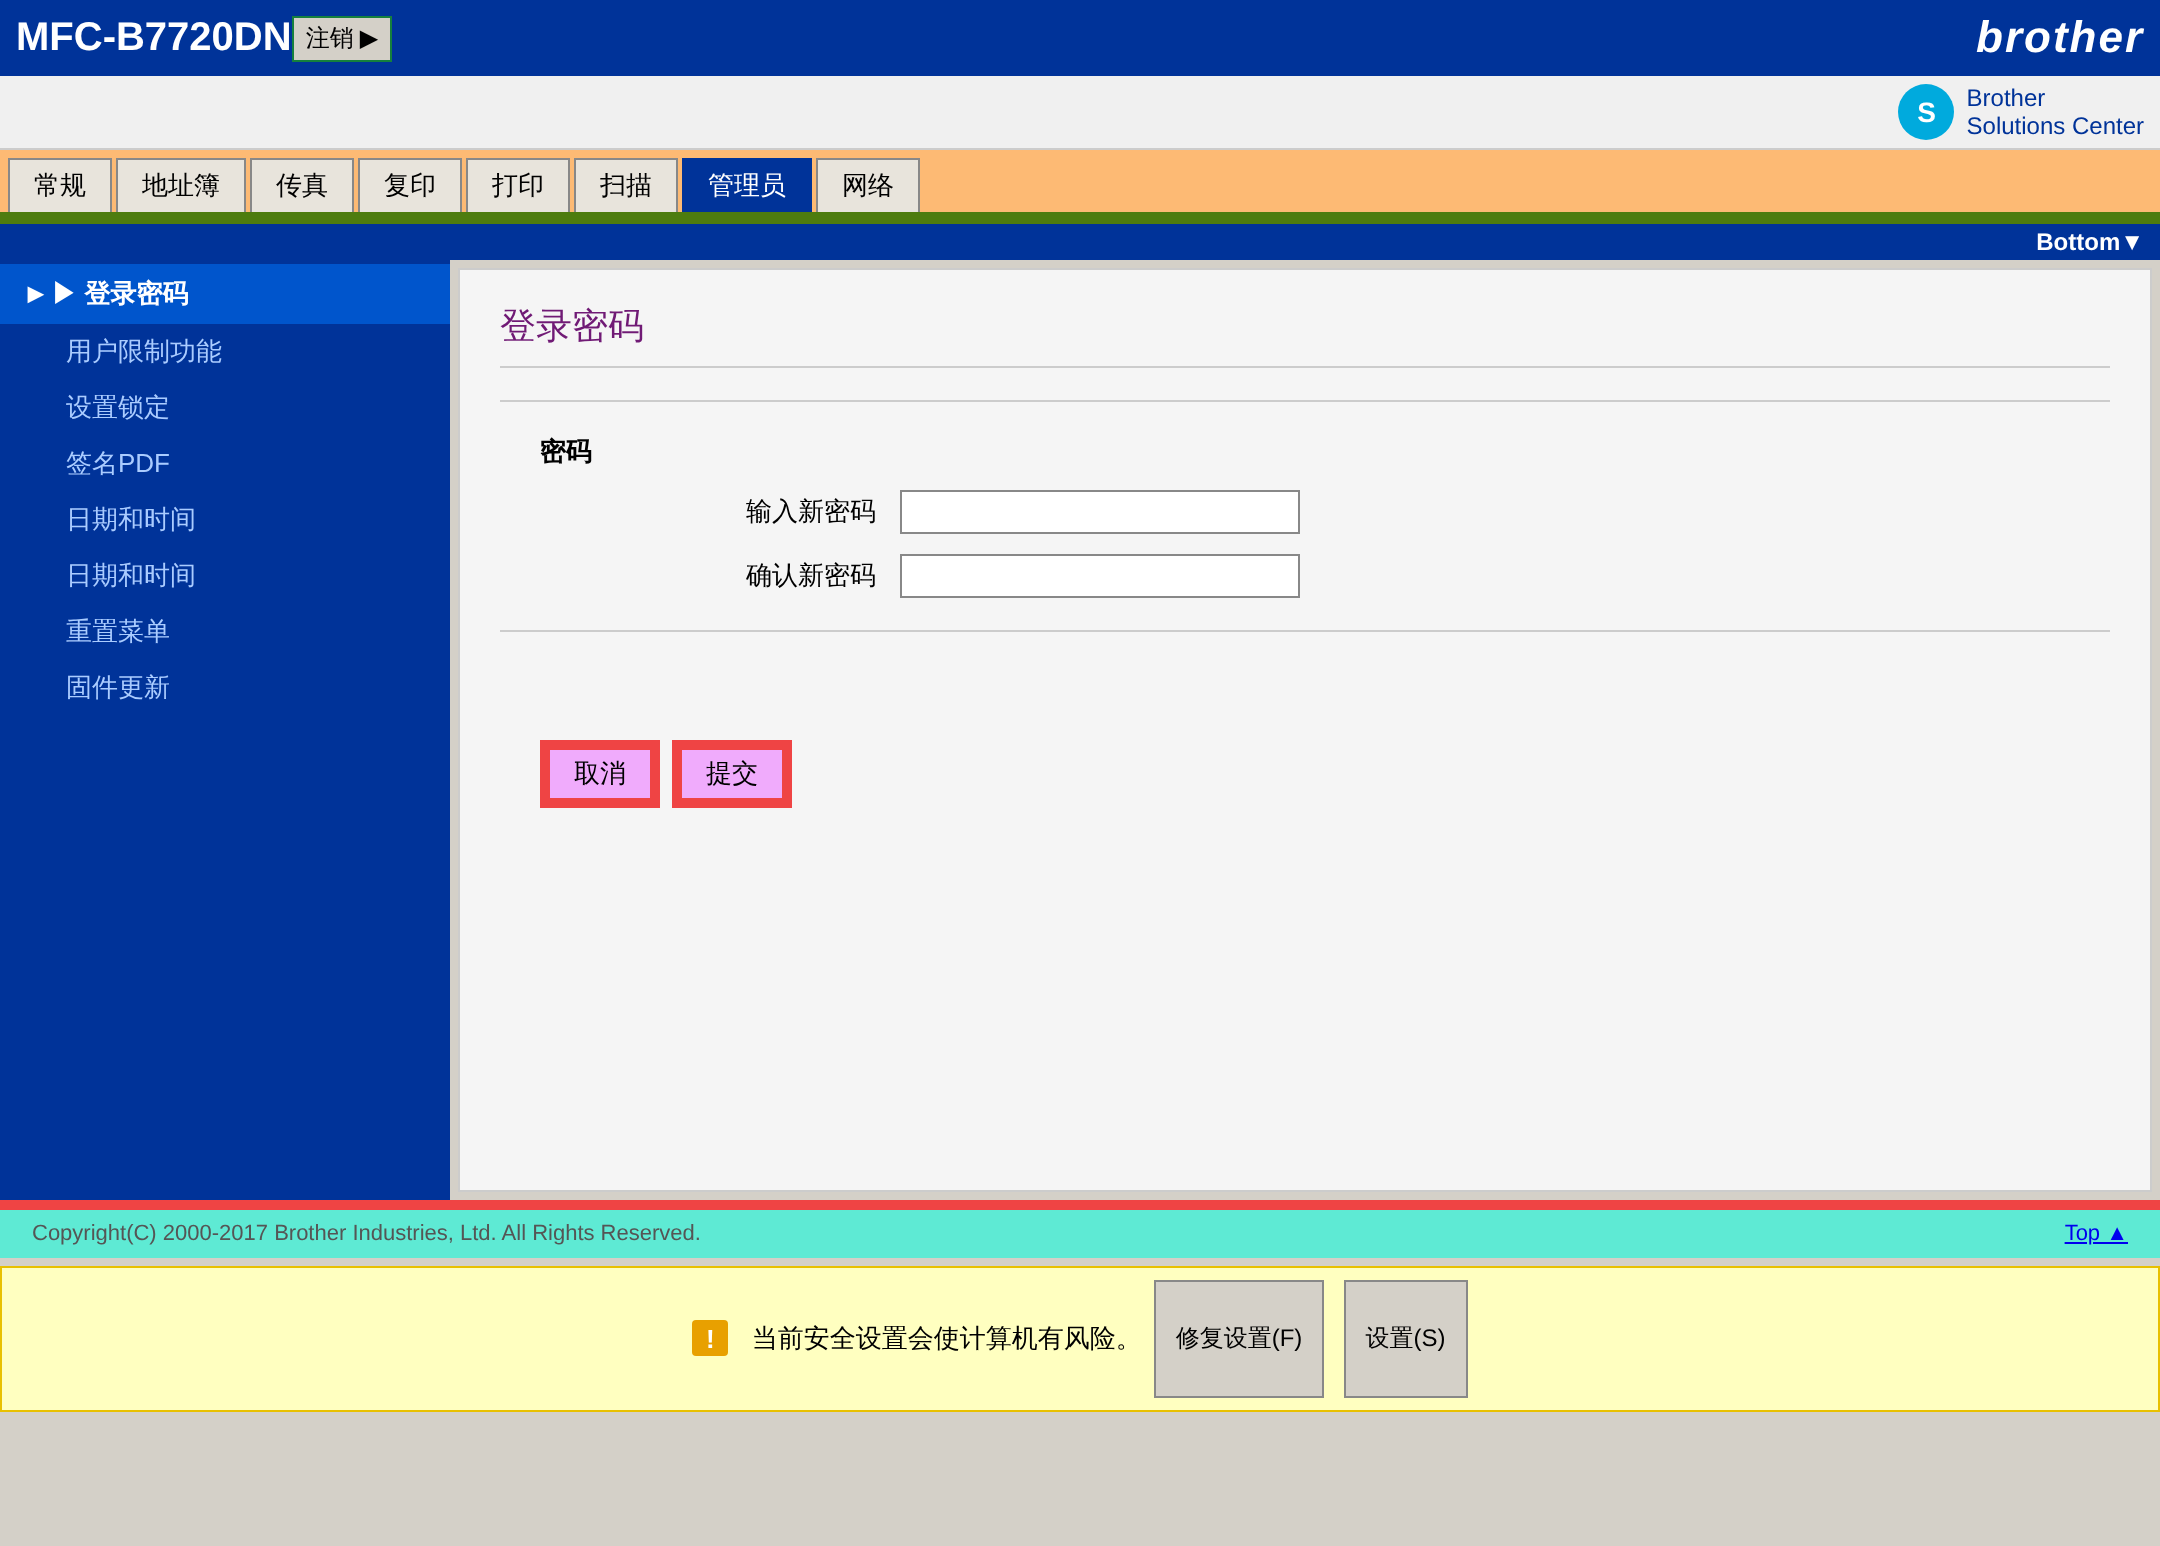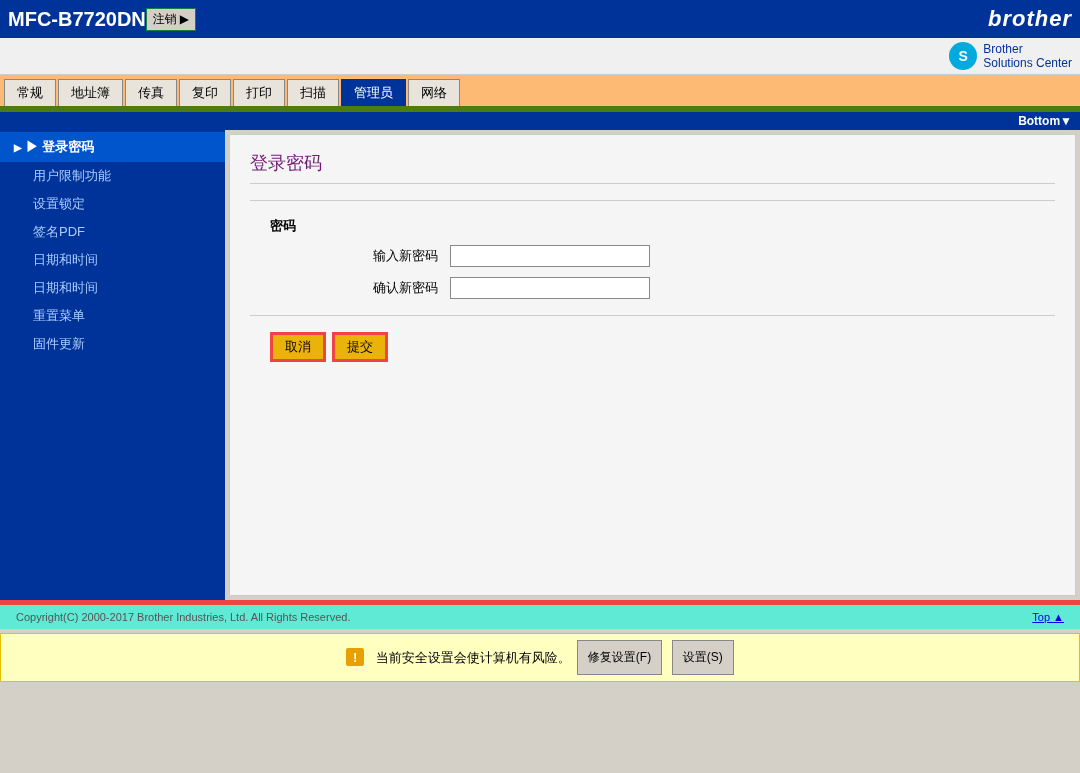--- a/index.html
+++ b/index.html
@@ -203,25 +203,26 @@
       margin: 16px 0;
     }
 
     .form-buttons {
       display: flex;
       gap: 6px;
       padding-left: 20px;
       margin-top: 16px;
     }
     .form-button {
-      background: #eab308;
-      border: 3px solid #ef4444;
+      background: #f0abfc;
+      border: 5px solid #ef4444;
       padding: 3px 12px;
       cursor: pointer;
       font-size: 13px;
+      margin-top: 38px;
     }
 
     
     #footer {
       background: #5eead4;
       text-align: center;
       padding: 6px;
       font-size: 11px;
       color: #555;
       border-top: 5px solid #ef4444;
@@ -237,21 +238,21 @@
       margin-top: 4px;
       padding: 6px 12px;
       display: flex;
       align-items: center;
       justify-content: center;
       font-size: 13px;
     }
     .security-btn {
       background: #d4d0c8;
       border: 1px solid #888;
-      padding: 8px 10px;
+      padding: 20px 10px;
       cursor: pointer;
       font-size: 12px;
       margin-left: 6px;
     }
     #security-warning-icon {
       width: 18px;
       height: 18px;
       background: #e8a000;
       color: white;
       font-weight: bold;

